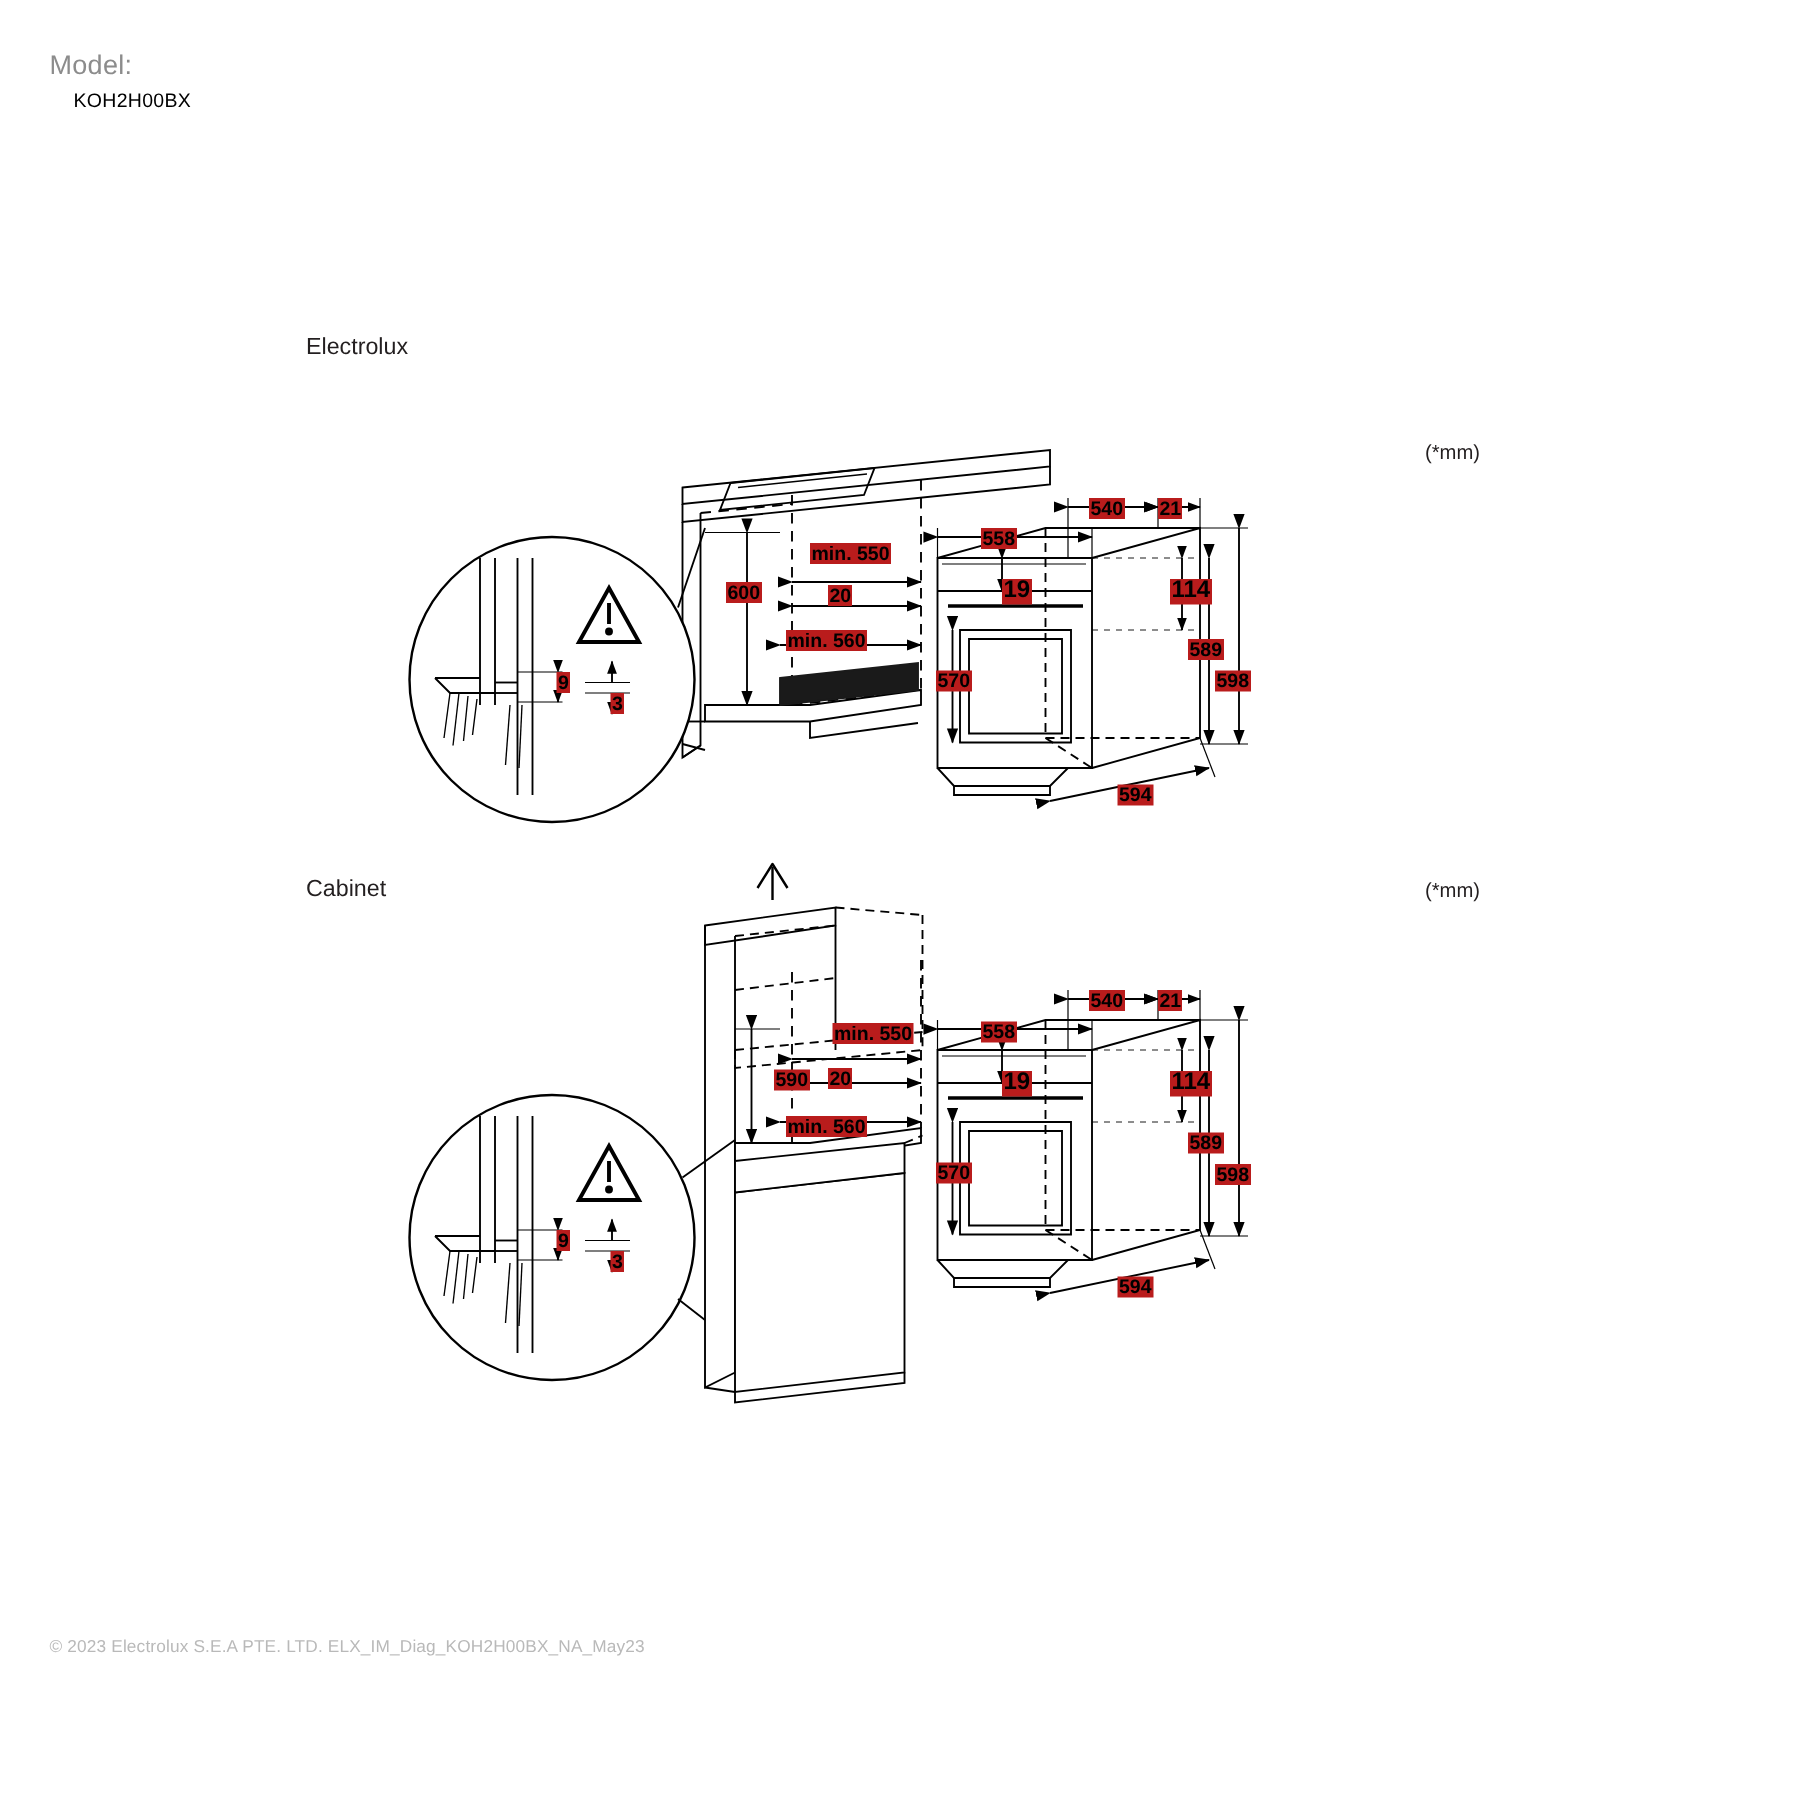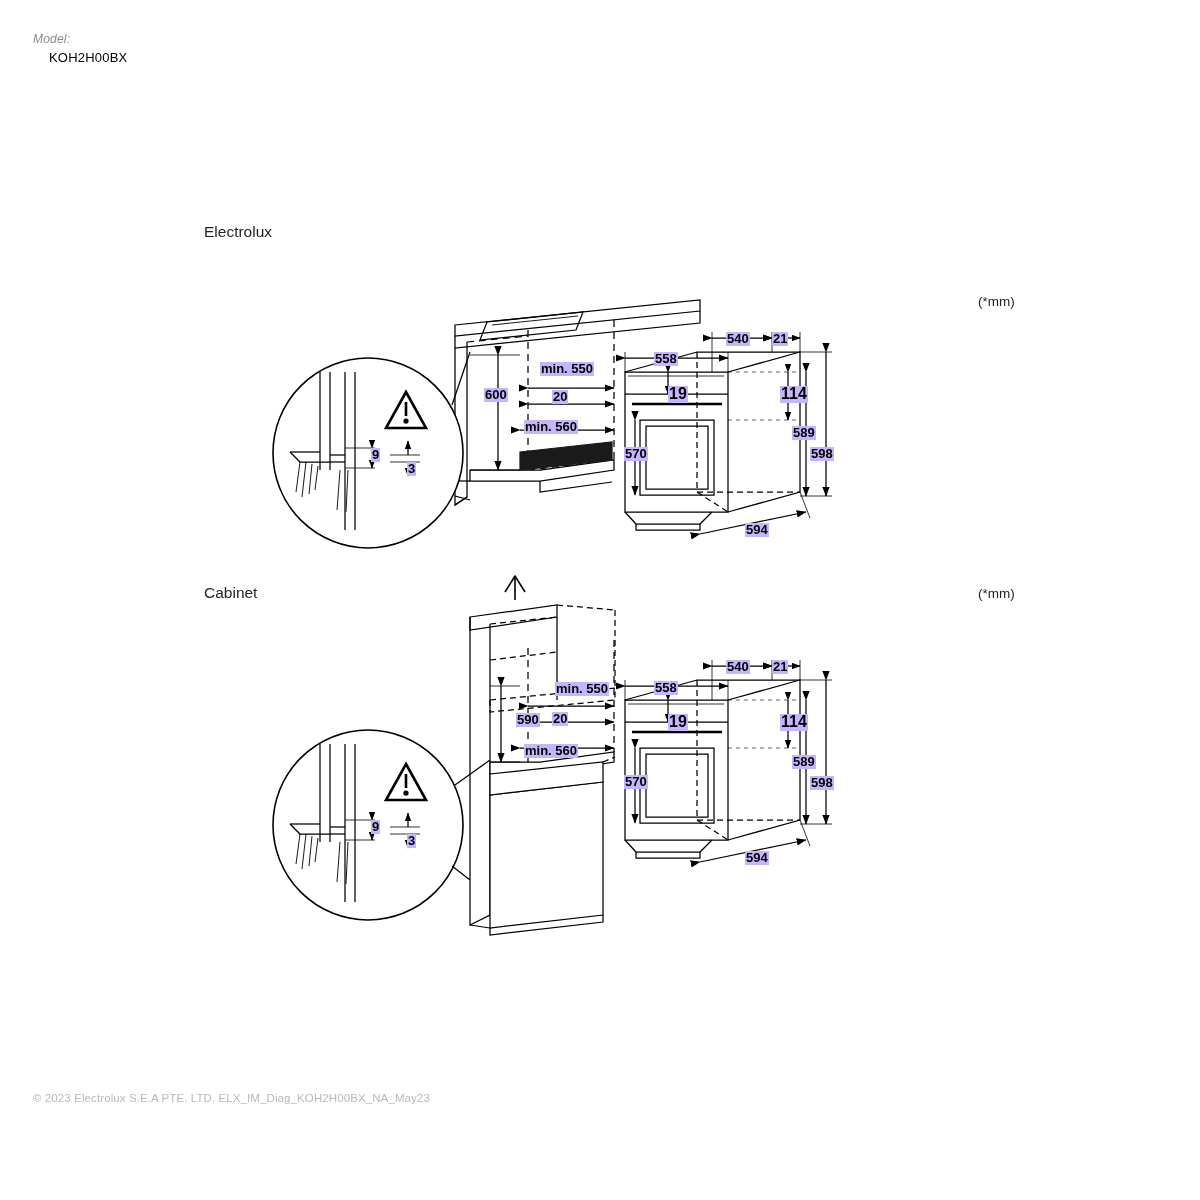--- a/index.html
+++ b/index.html
@@ -9,48 +9,48 @@
     background: #ffffff;
     font-family: "Liberation Sans", sans-serif;
     color: #231f20;
     position: relative;
     overflow: hidden;
   }
   .model-block {
     position: absolute; left: 33px; top: 30px;
     line-height: 1.5;
   }
-  .model-label { font-size: 12px; color: #8c8c8c; letter-spacing: .2px; font-style: italic; }
+  .model-label { font-size: 18px; color: #8c8c8c; letter-spacing: .2px; }
   .model-value { font-size: 13px; color: #000000; letter-spacing: .2px; margin-left: 16px; }
 
   .footer {
     position: absolute; left: 33px; top: 1092px;
     font-size: 11.5px; color: #b9b9b9; letter-spacing: .1px;
   }
 
   .section-title {
     position: absolute;
     font-size: 15.5px; color: #231f20;
   }
   #title-underbench { left: 204px; top: 223px; }
   #title-cabinet { left: 204px; top: 584px; }
 
   .unit-note {
-    position: absolute; font-size: 13.5px; color: #231f20; margin-left: 28px;
+    position: absolute; font-size: 13.5px; color: #231f20;
   }
   #unit-underbench { left: 950px; top: 294px; }
   #unit-cabinet { left: 950px; top: 586px; }
 
   .dim {
     position: absolute;
     font-size: 13px;
     font-weight: bold;
     color: #000;
     white-space: nowrap;
-    background: #c4b5fd;
+    background: #b91c1c;
     padding: 0 1px;
     line-height: 1.05;
   }
   .dim.small { font-size: 16px; }
   svg { position: absolute; left: 0; top: 0; }
   .stage { position: absolute; left: 0; top: 0; width: 1200px; height: 1200px; }
 </style>
 </head>
 <body>
 

